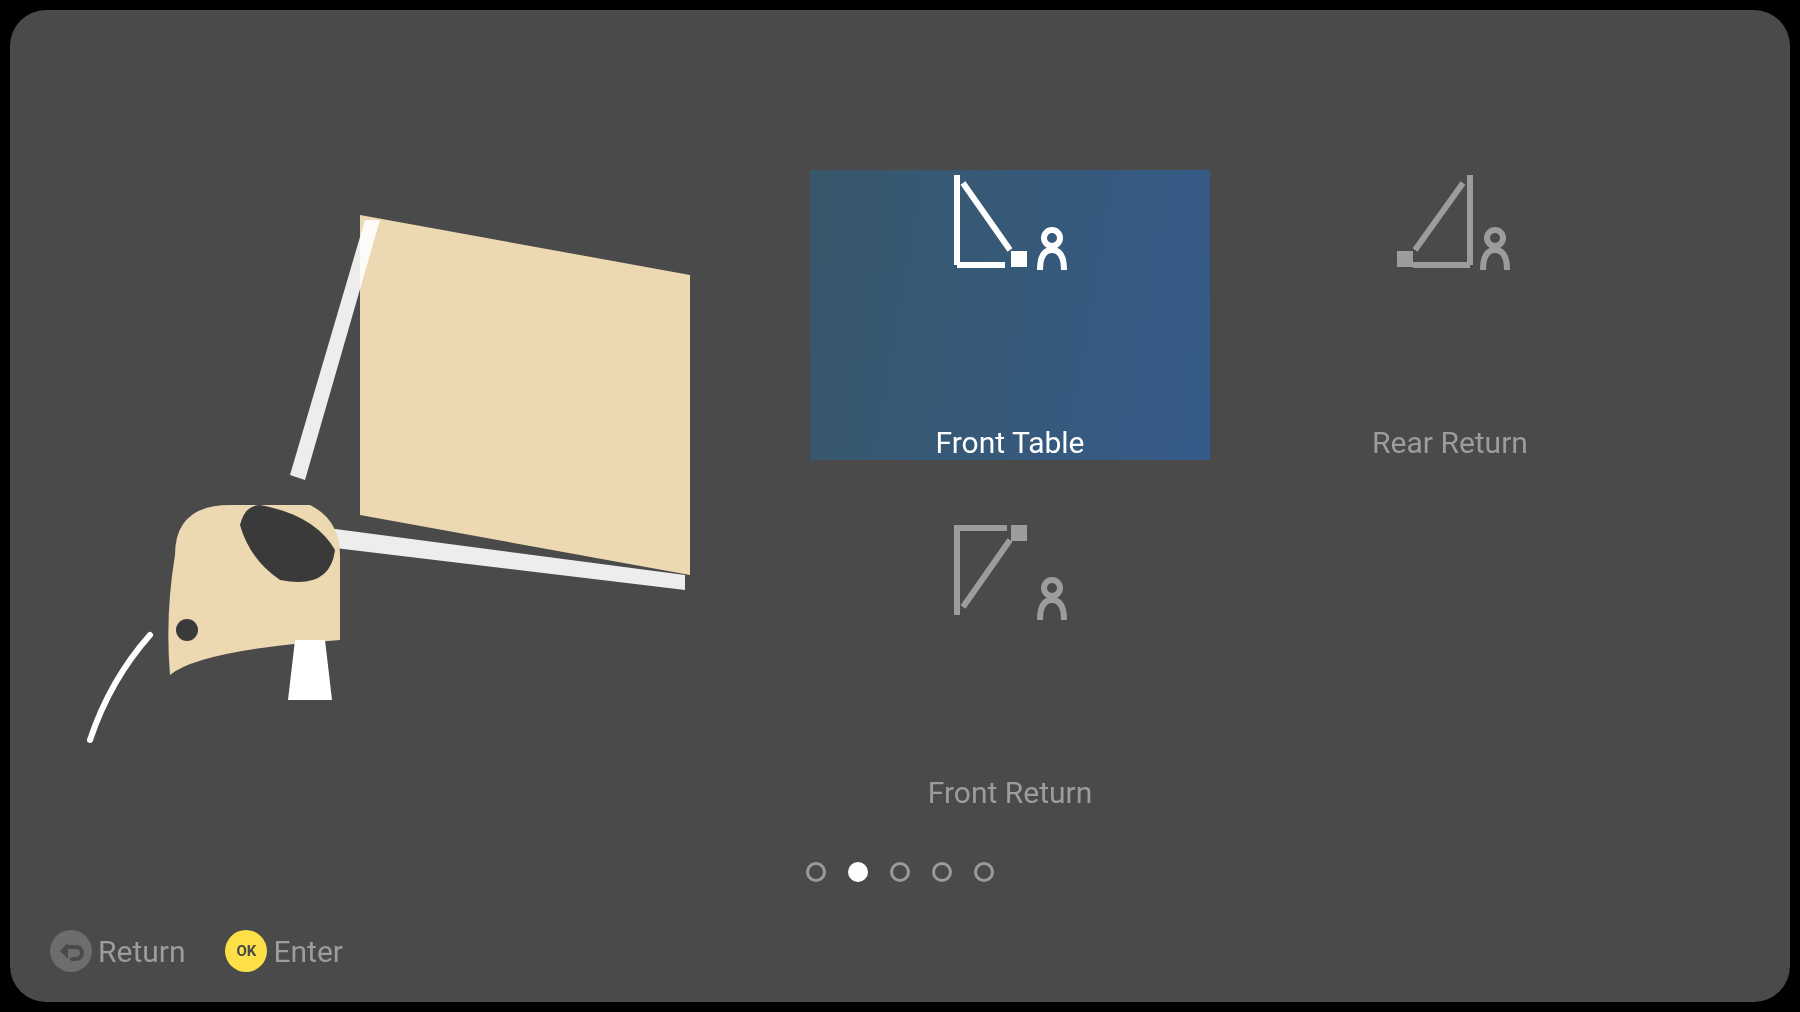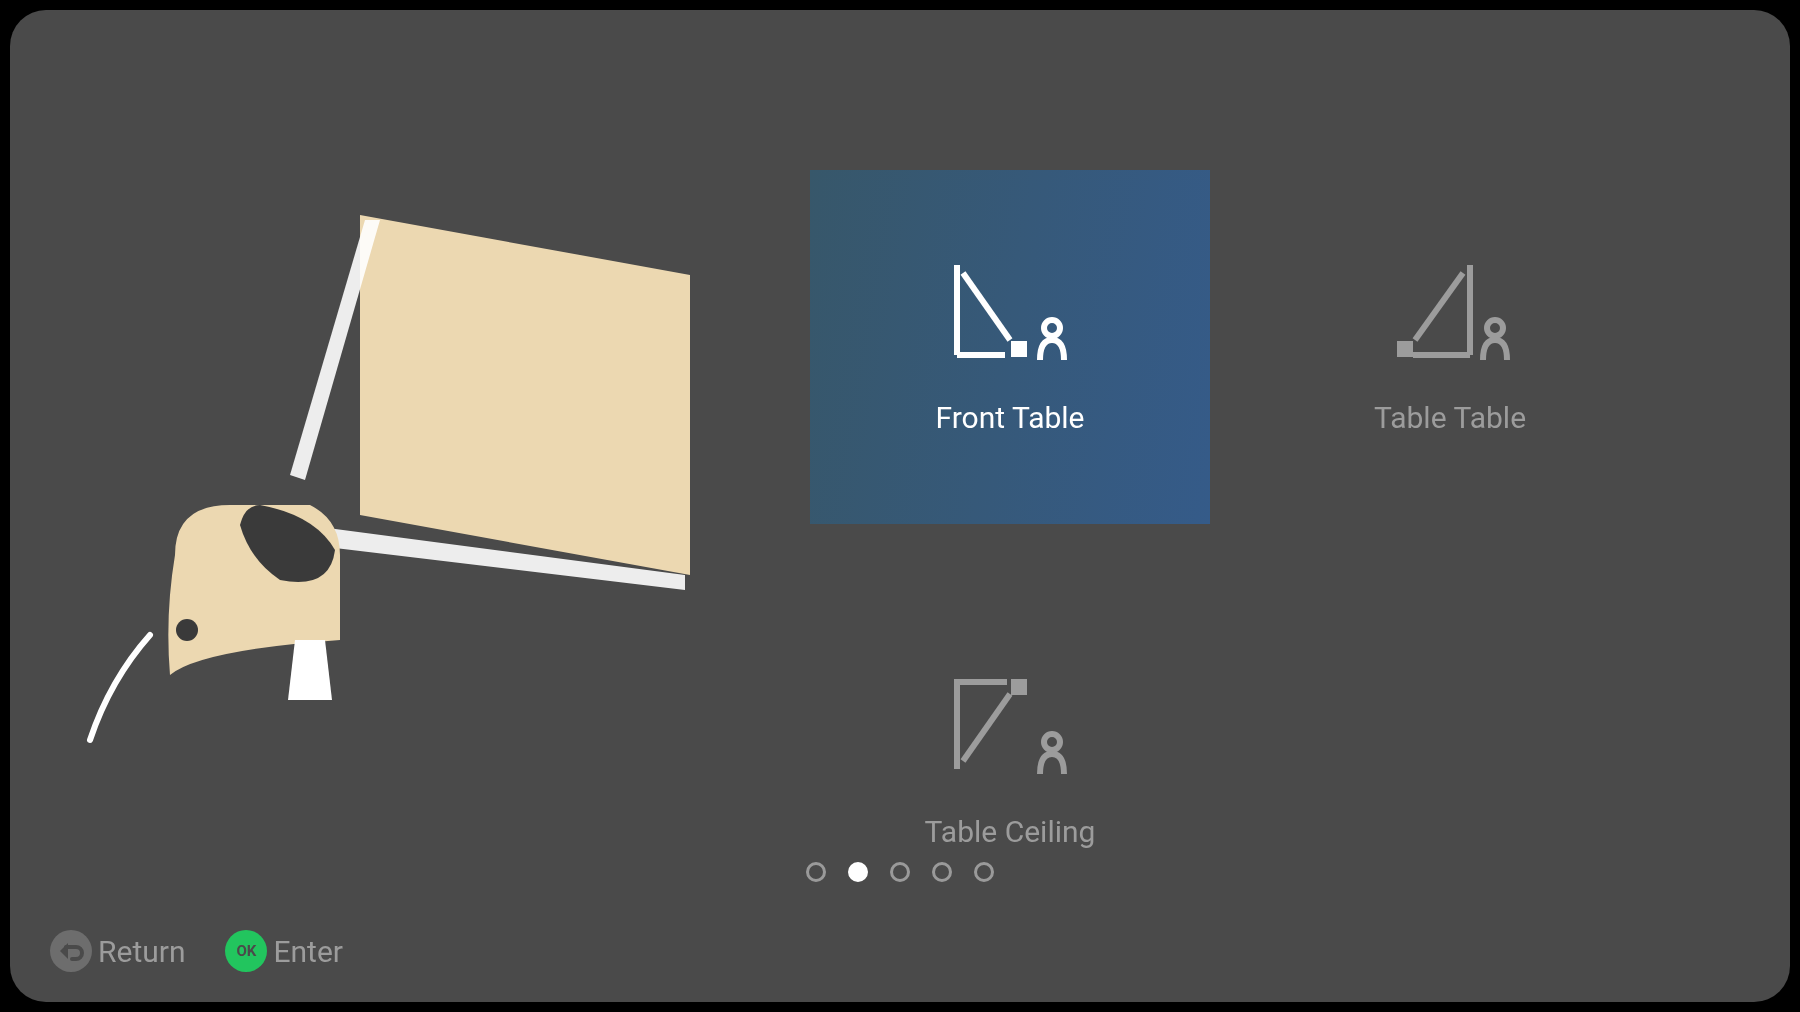--- a/index.html
+++ b/index.html
@@ -36,25 +36,25 @@
     position: absolute;
     left: 800px;
     top: 160px;
     width: 870px;
     display: flex;
     flex-wrap: wrap;
     gap: 60px 40px;
   }
   .option {
     width: 400px;
-    height: 354px;
+    height: 290px;
     display: flex;
     flex-direction: column;
     align-items: center;
-    justify-content: center;
+    justify-content: space-between;
     gap: 40px;
     color: #9c9c9c;
     font-size: 30px;
     font-weight: 400;
   }
   .option.selected {
     background: linear-gradient(100deg, #37576a 0%, #355b89 100%);
     color: #fff;
   }
   .option .icon-wrap {
@@ -109,21 +109,21 @@
     border-radius: 50%;
     background: #6d6d6d;
     display: flex;
     align-items: center;
     justify-content: center;
   }
   .hint-icon.ok {
     font-size: 15px;
     font-weight: 700;
     color: #4a4a4a;
-    background: #22c55e;
+    background: #fde047;
   }
 </style>
 </head>
 <body>
 
 <div class="screen">
 
   <div class="illust">
     <svg viewBox="0 0 700 650" width="700" height="650">
 
@@ -182,39 +182,39 @@
             <line x1="28" y1="90" x2="85" y2="90"></line>
             <line x1="78" y1="8" x2="30" y2="75"></line>
           </g>
           <rect x="12" y="76" width="16" height="16" fill="#9c9c9c"></rect>
           <g transform="translate(98,55)" stroke="#9c9c9c" stroke-width="6" fill="none">
             <circle cx="12" cy="8" r="8"></circle>
             <path d="M0,40 Q0,20 12,20 Q24,20 24,40"></path>
           </g>
         </svg>
       </div>
-      <span>Table Table</span>
+      <span>Rear Return</span>
     </div>
 
     <div class="option">
       <div class="icon-wrap">
         <svg width="130" height="95" viewBox="0 0 130 95">
           <g stroke="#9c9c9c" stroke-width="6" fill="none">
             <line x1="12" y1="0" x2="12" y2="90"></line>
             <line x1="12" y1="3" x2="62" y2="3"></line>
             <line x1="18" y1="82" x2="65" y2="15"></line>
           </g>
           <rect x="66" y="0" width="16" height="16" fill="#9c9c9c"></rect>
           <g transform="translate(95,55)" stroke="#9c9c9c" stroke-width="6" fill="none">
             <circle cx="12" cy="8" r="8"></circle>
             <path d="M0,40 Q0,20 12,20 Q24,20 24,40"></path>
           </g>
         </svg>
       </div>
-      <span>Table Ceiling</span>
+      <span>Front Return</span>
     </div>
 
 
   </div>
 
   <div class="dots">
     <div class="dot"></div>
     <div class="dot active"></div>
     <div class="dot"></div>
     <div class="dot"></div>

